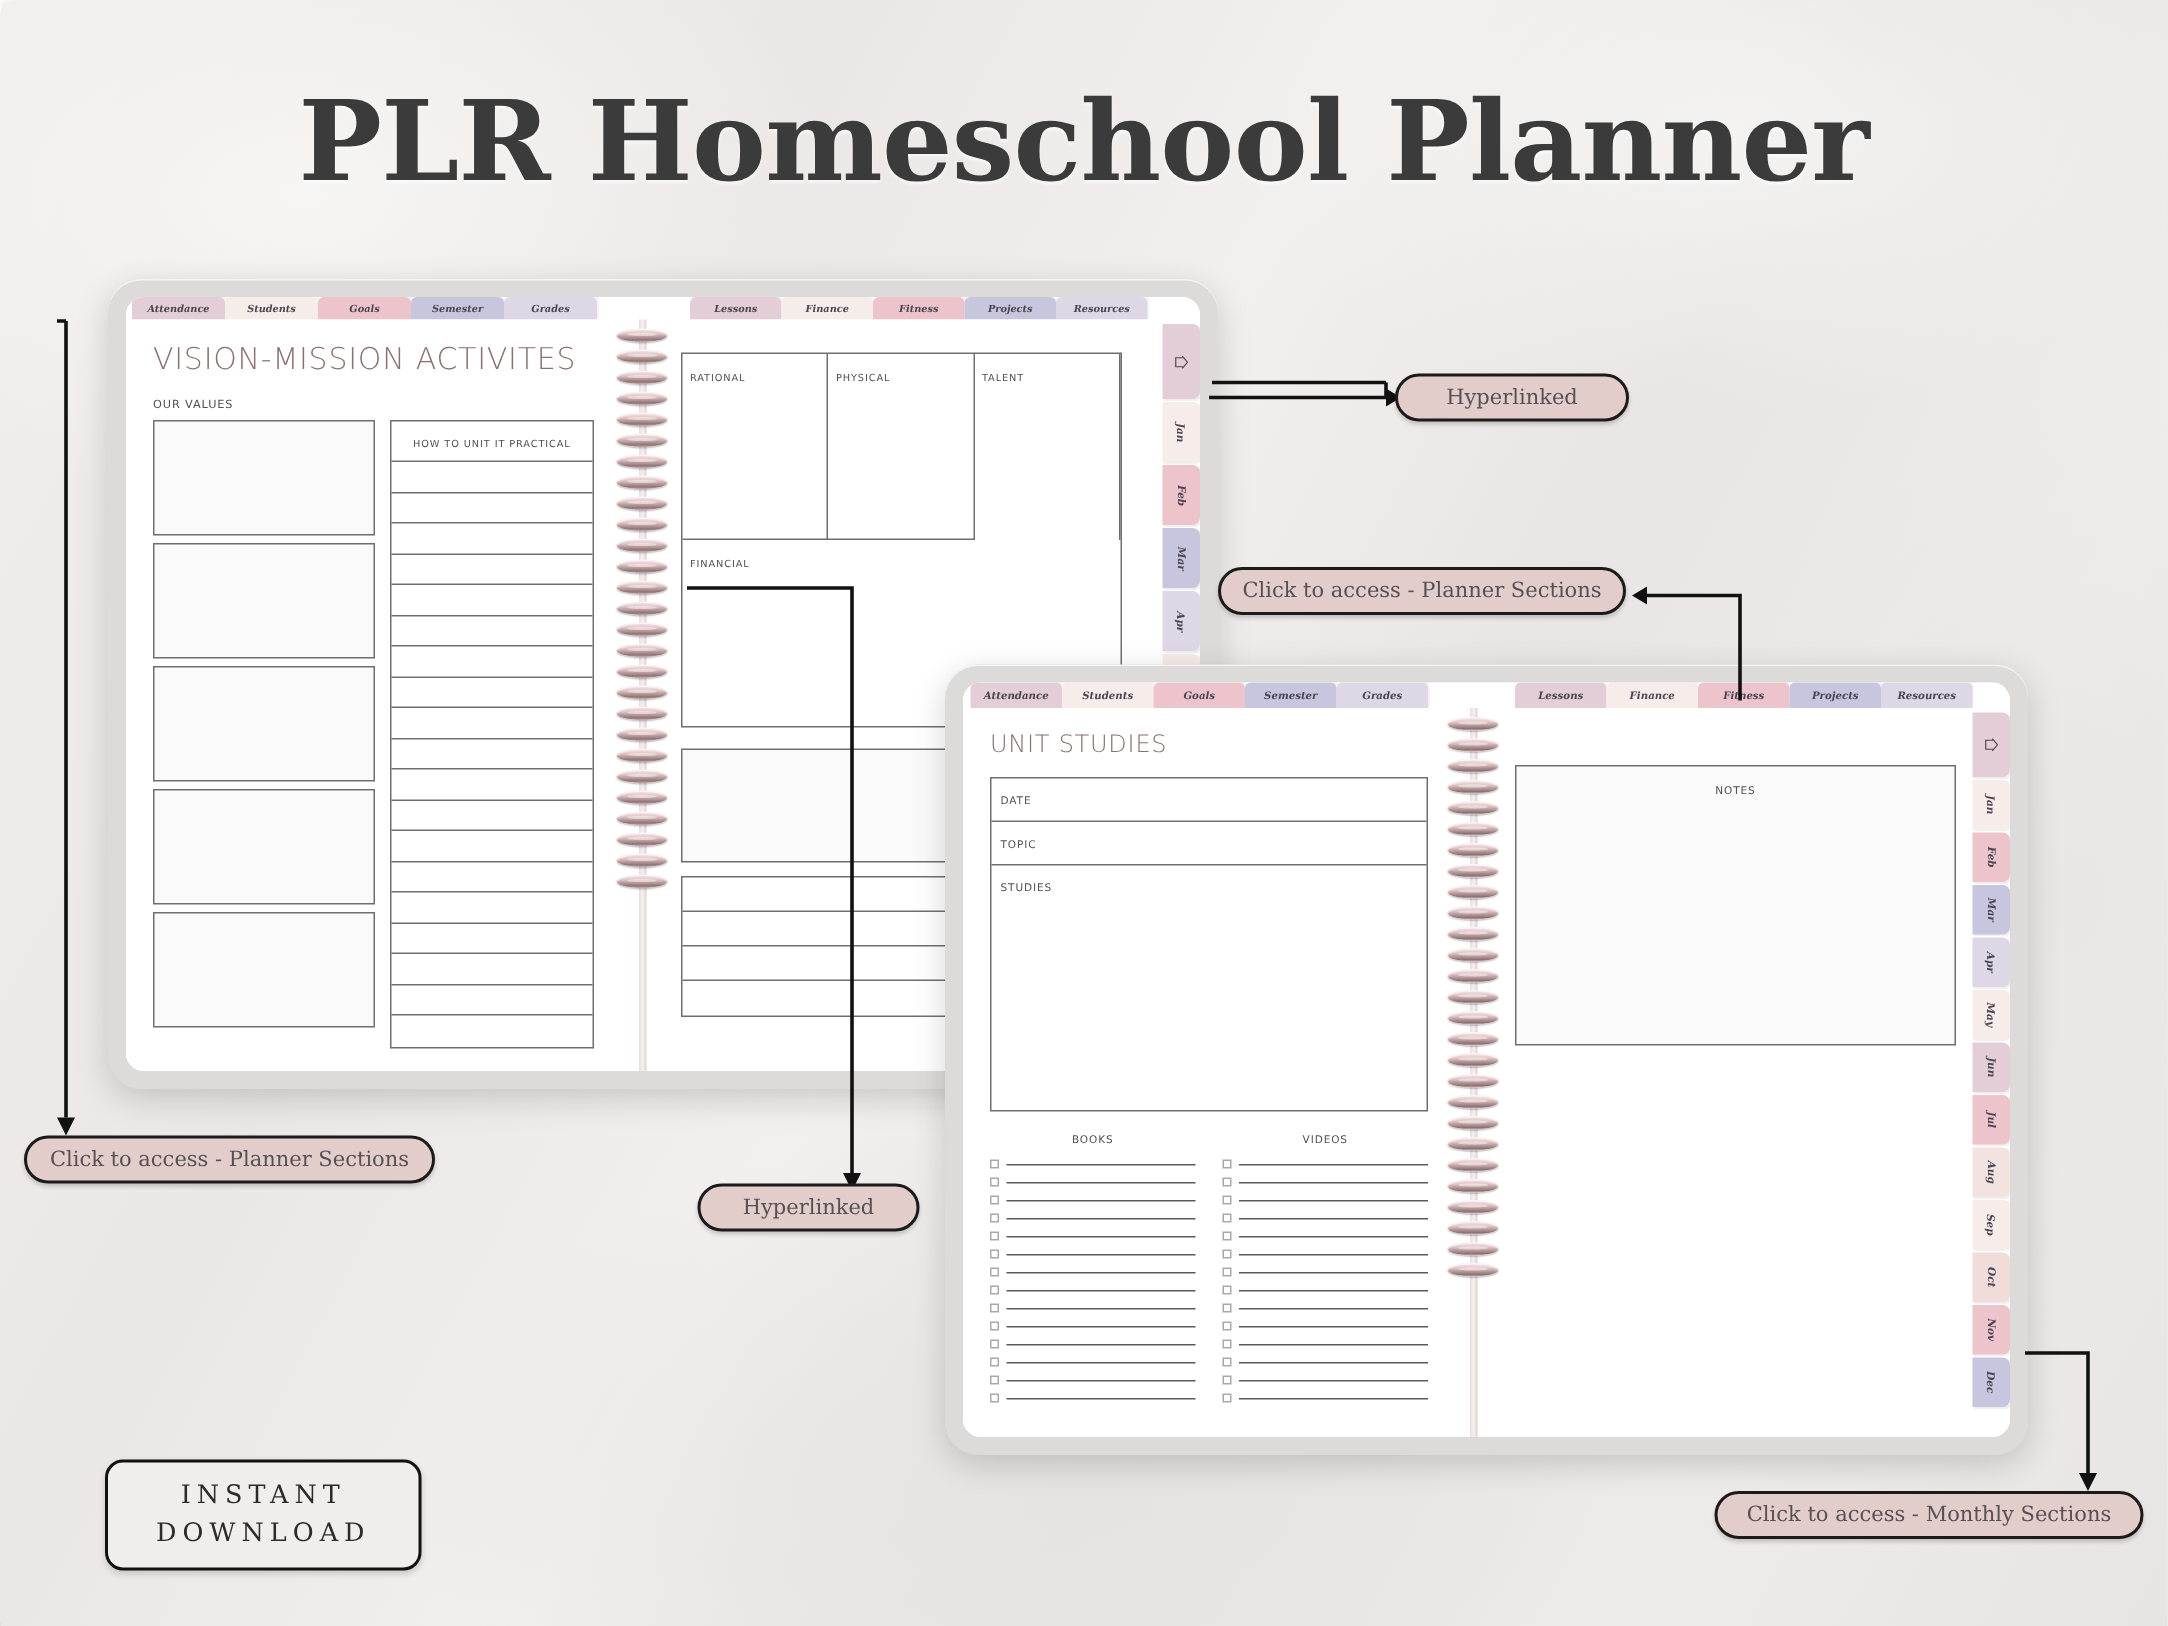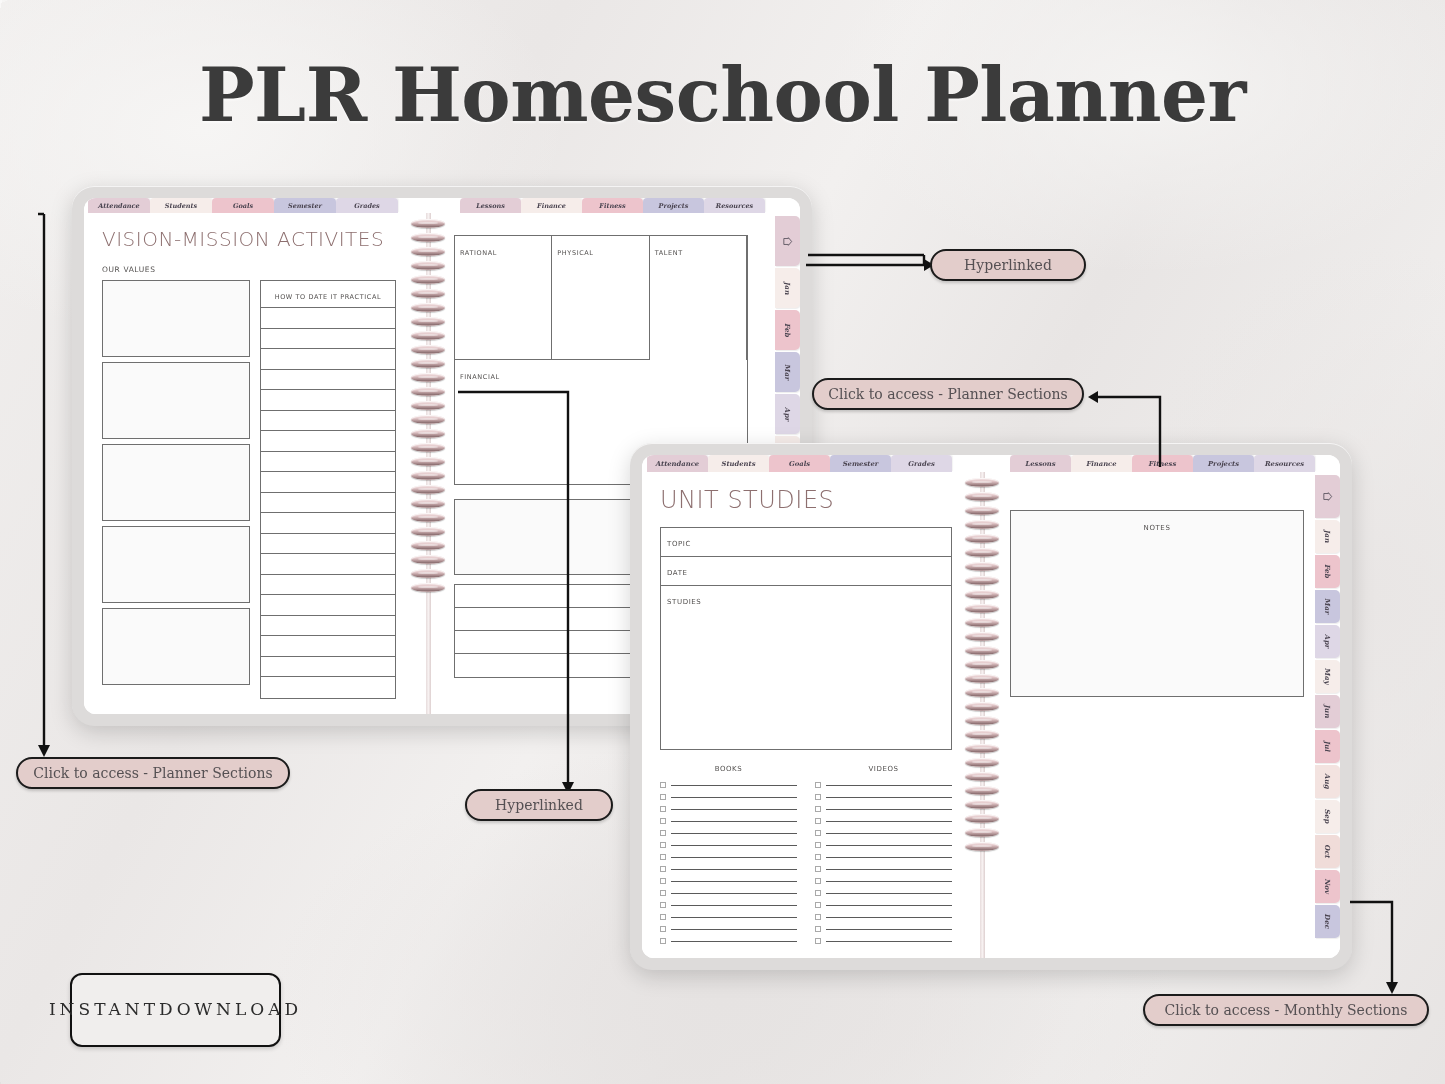--- a/index.html
+++ b/index.html
@@ -101,21 +101,21 @@
   .home-ico svg { display:block; }
 
   
   .pill {
     position:absolute; display:flex; align-items:center; justify-content:center;
     background:#e3cdcb; border:2px solid #1b1b1b; border-radius:18px;
     font-family:"DejaVu Serif", serif; color:#555053;
     box-shadow:0 2px 3px rgba(0,0,0,.18);
   }
   .instant {
-    position:absolute; display:flex; flex-direction:row; align-items:center; justify-content:center;
+    position:absolute; display:flex; flex-direction:column; align-items:center; justify-content:center;
     background:#f0eeed; border:2px solid #111; border-radius:12px;
     font-family:"DejaVu Serif", serif; color:#2b2b2b; letter-spacing:4px; line-height:1.5;
     box-shadow:0 2px 4px rgba(0,0,0,.16);
   }
   .arrow { position:absolute; }
   .arrow svg { display:block; overflow:visible; }
 </style>
 </head>
 <body>
 
@@ -176,21 +176,21 @@
           <div style="display:flex; gap:10px; align-items:flex-start;">
             <div id="t1-values" style="width:152px; display:flex; flex-direction:column; gap:5px;">
                 <div class="box" style="height: 77px;"></div>
                 <div class="box" style="height: 77px;"></div>
                 <div class="box" style="height: 77px;"></div>
                 <div class="box" style="height: 77px;"></div>
                 <div class="box" style="height: 77px;"></div>
               </div>
             <div style="width:140px; border:1px solid #6f6f6f;">
               <div style="border-bottom:1px solid #6f6f6f; text-align:center; padding:4px 0;">
-                <span class="lbl" style="font-size:6.5px;">HOW TO DATE IT PRACTICAL</span>
+                <span class="lbl" style="font-size:6.5px;">HOW TO UNIT IT PRACTICAL</span>
               </div>
               <div id="t1-practical">
                   <div style="height: 20.5px; border-bottom: 1px solid rgb(111, 111, 111);"></div>
                   <div style="height: 20.5px; border-bottom: 1px solid rgb(111, 111, 111);"></div>
                   <div style="height: 20.5px; border-bottom: 1px solid rgb(111, 111, 111);"></div>
                   <div style="height: 20.5px; border-bottom: 1px solid rgb(111, 111, 111);"></div>
                   <div style="height: 20.5px; border-bottom: 1px solid rgb(111, 111, 111);"></div>
                   <div style="height: 20.5px; border-bottom: 1px solid rgb(111, 111, 111);"></div>
                   <div style="height: 20.5px; border-bottom: 1px solid rgb(111, 111, 111);"></div>
                   <div style="height: 20.5px; border-bottom: 1px solid rgb(111, 111, 111);"></div>
@@ -337,27 +337,27 @@
             <div class="ttab" style="background: rgb(222, 215, 230); width: 61px; font-size: 6.8px;">
               <span>Resources</span>
             </div>
           </div>
         <div class="spacer"></div>
       </div>
 
       <div class="pages" style="top:17px; height:calc(100% - 17px);">
 
         <div class="page" style="width:320px; padding:14px 10px 0 18px;">
-          <div class="pg-title" style="font-size:24px; margin-bottom:13px;">UNIT STUDIES</div>
+          <div class="pg-title" style="font-size:16px; margin-bottom:13px;">UNIT STUDIES</div>
 
           <div style="border:1px solid #6f6f6f;">
             <div style="height:29px; border-bottom:1px solid #6f6f6f; padding:4px 0 0 6px;">
+              <span class="lbl" style="font-size:7px;">DATE</span></div>
+            <div style="height:29px; border-bottom:1px solid #6f6f6f; padding:4px 0 0 6px;">
               <span class="lbl" style="font-size:7px;">TOPIC</span></div>
-            <div style="height:29px; border-bottom:1px solid #6f6f6f; padding:4px 0 0 6px;">
-              <span class="lbl" style="font-size:7px;">DATE</span></div>
             <div style="height:163px; padding:4px 0 0 6px;">
               <span class="lbl" style="font-size:7px;">STUDIES</span></div>
           </div>
 
           <div style="display:flex; gap:18px; margin-top:15px;">
             <div style="flex:1;">
               <div class="lbl" style="font-size:7px; text-align:center; margin-bottom:6px;">BOOKS</div>
               <div id="t2-books">
                   <div style="display: flex; align-items: center; gap: 5px; height: 12px;">
                     <div style="width: 6px; height: 6px; border: 1px solid rgb(169, 169, 169); flex: 0 0 6px;"></div>

